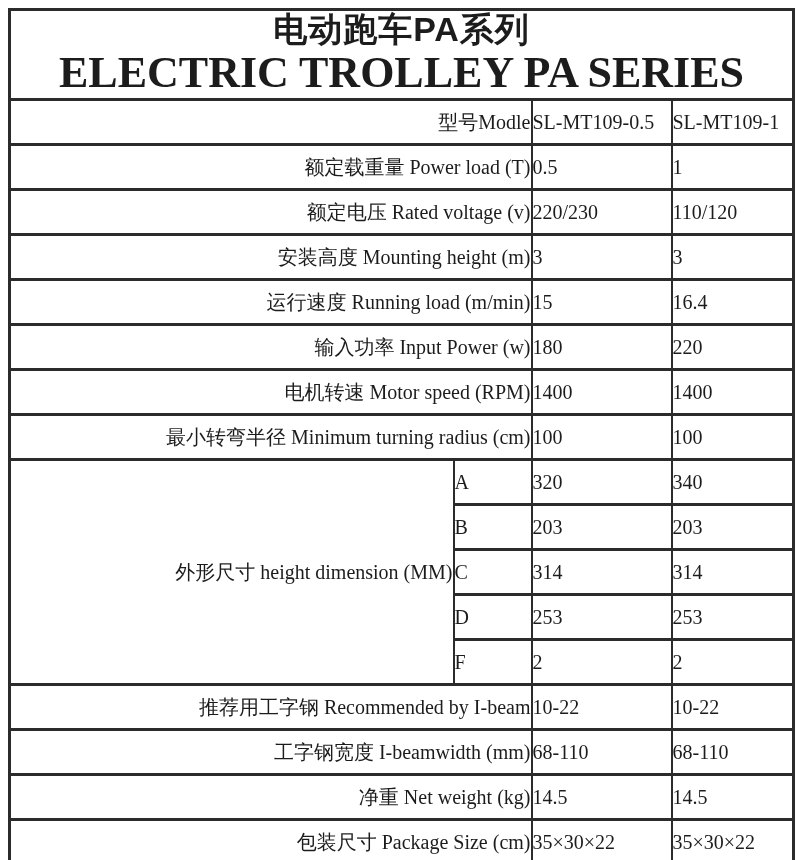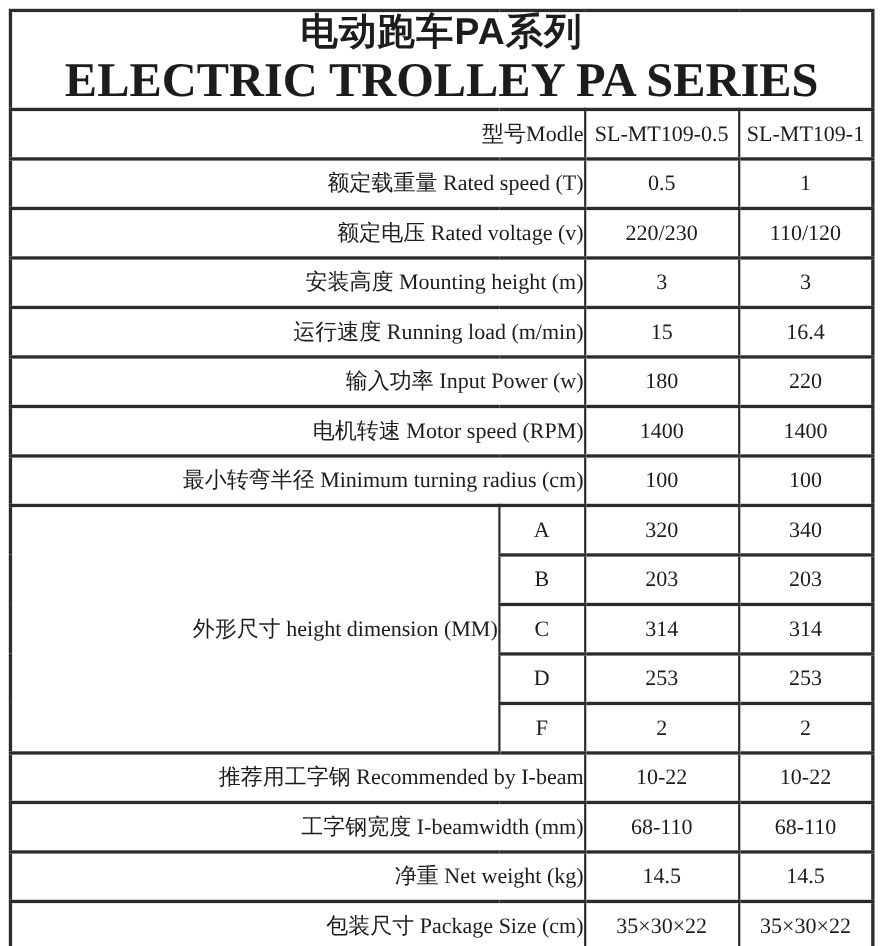--- a/index.html
+++ b/index.html
@@ -58,21 +58,21 @@
     letter-spacing: 0px;
     margin-top: 1px;
     font-family: "Liberation Serif", "DejaVu Serif", serif;
   }
   td.label-cell {
     text-align: right;
     padding-left: 14px;
     vertical-align: middle;
   }
   td.value-cell, td.letter-cell {
-    text-align: center;
+    text-align: left;
     vertical-align: middle;
   }
   tr.data-row { height: 45px; }
 </style>
 </head>
 <body>
 
 <div class="sheet">
   <table class="spec">
     <colgroup>
@@ -90,21 +90,21 @@
       </td>
     </tr>
 
     <tr class="data-row">
       <td class="label-cell" colspan="2">型号Modle</td>
       <td class="value-cell">SL-MT109-0.5</td>
       <td class="value-cell">SL-MT109-1</td>
     </tr>
 
     <tr class="data-row">
-      <td class="label-cell" colspan="2">额定载重量 Rated speed (T)</td>
+      <td class="label-cell" colspan="2">额定载重量 Power load (T)</td>
       <td class="value-cell">0.5</td>
       <td class="value-cell">1</td>
     </tr>
     <tr class="data-row">
       <td class="label-cell" colspan="2">额定电压 Rated voltage (v)</td>
       <td class="value-cell">220/230</td>
       <td class="value-cell">110/120</td>
     </tr>
     <tr class="data-row">
       <td class="label-cell" colspan="2">安装高度 Mounting height (m)</td>

